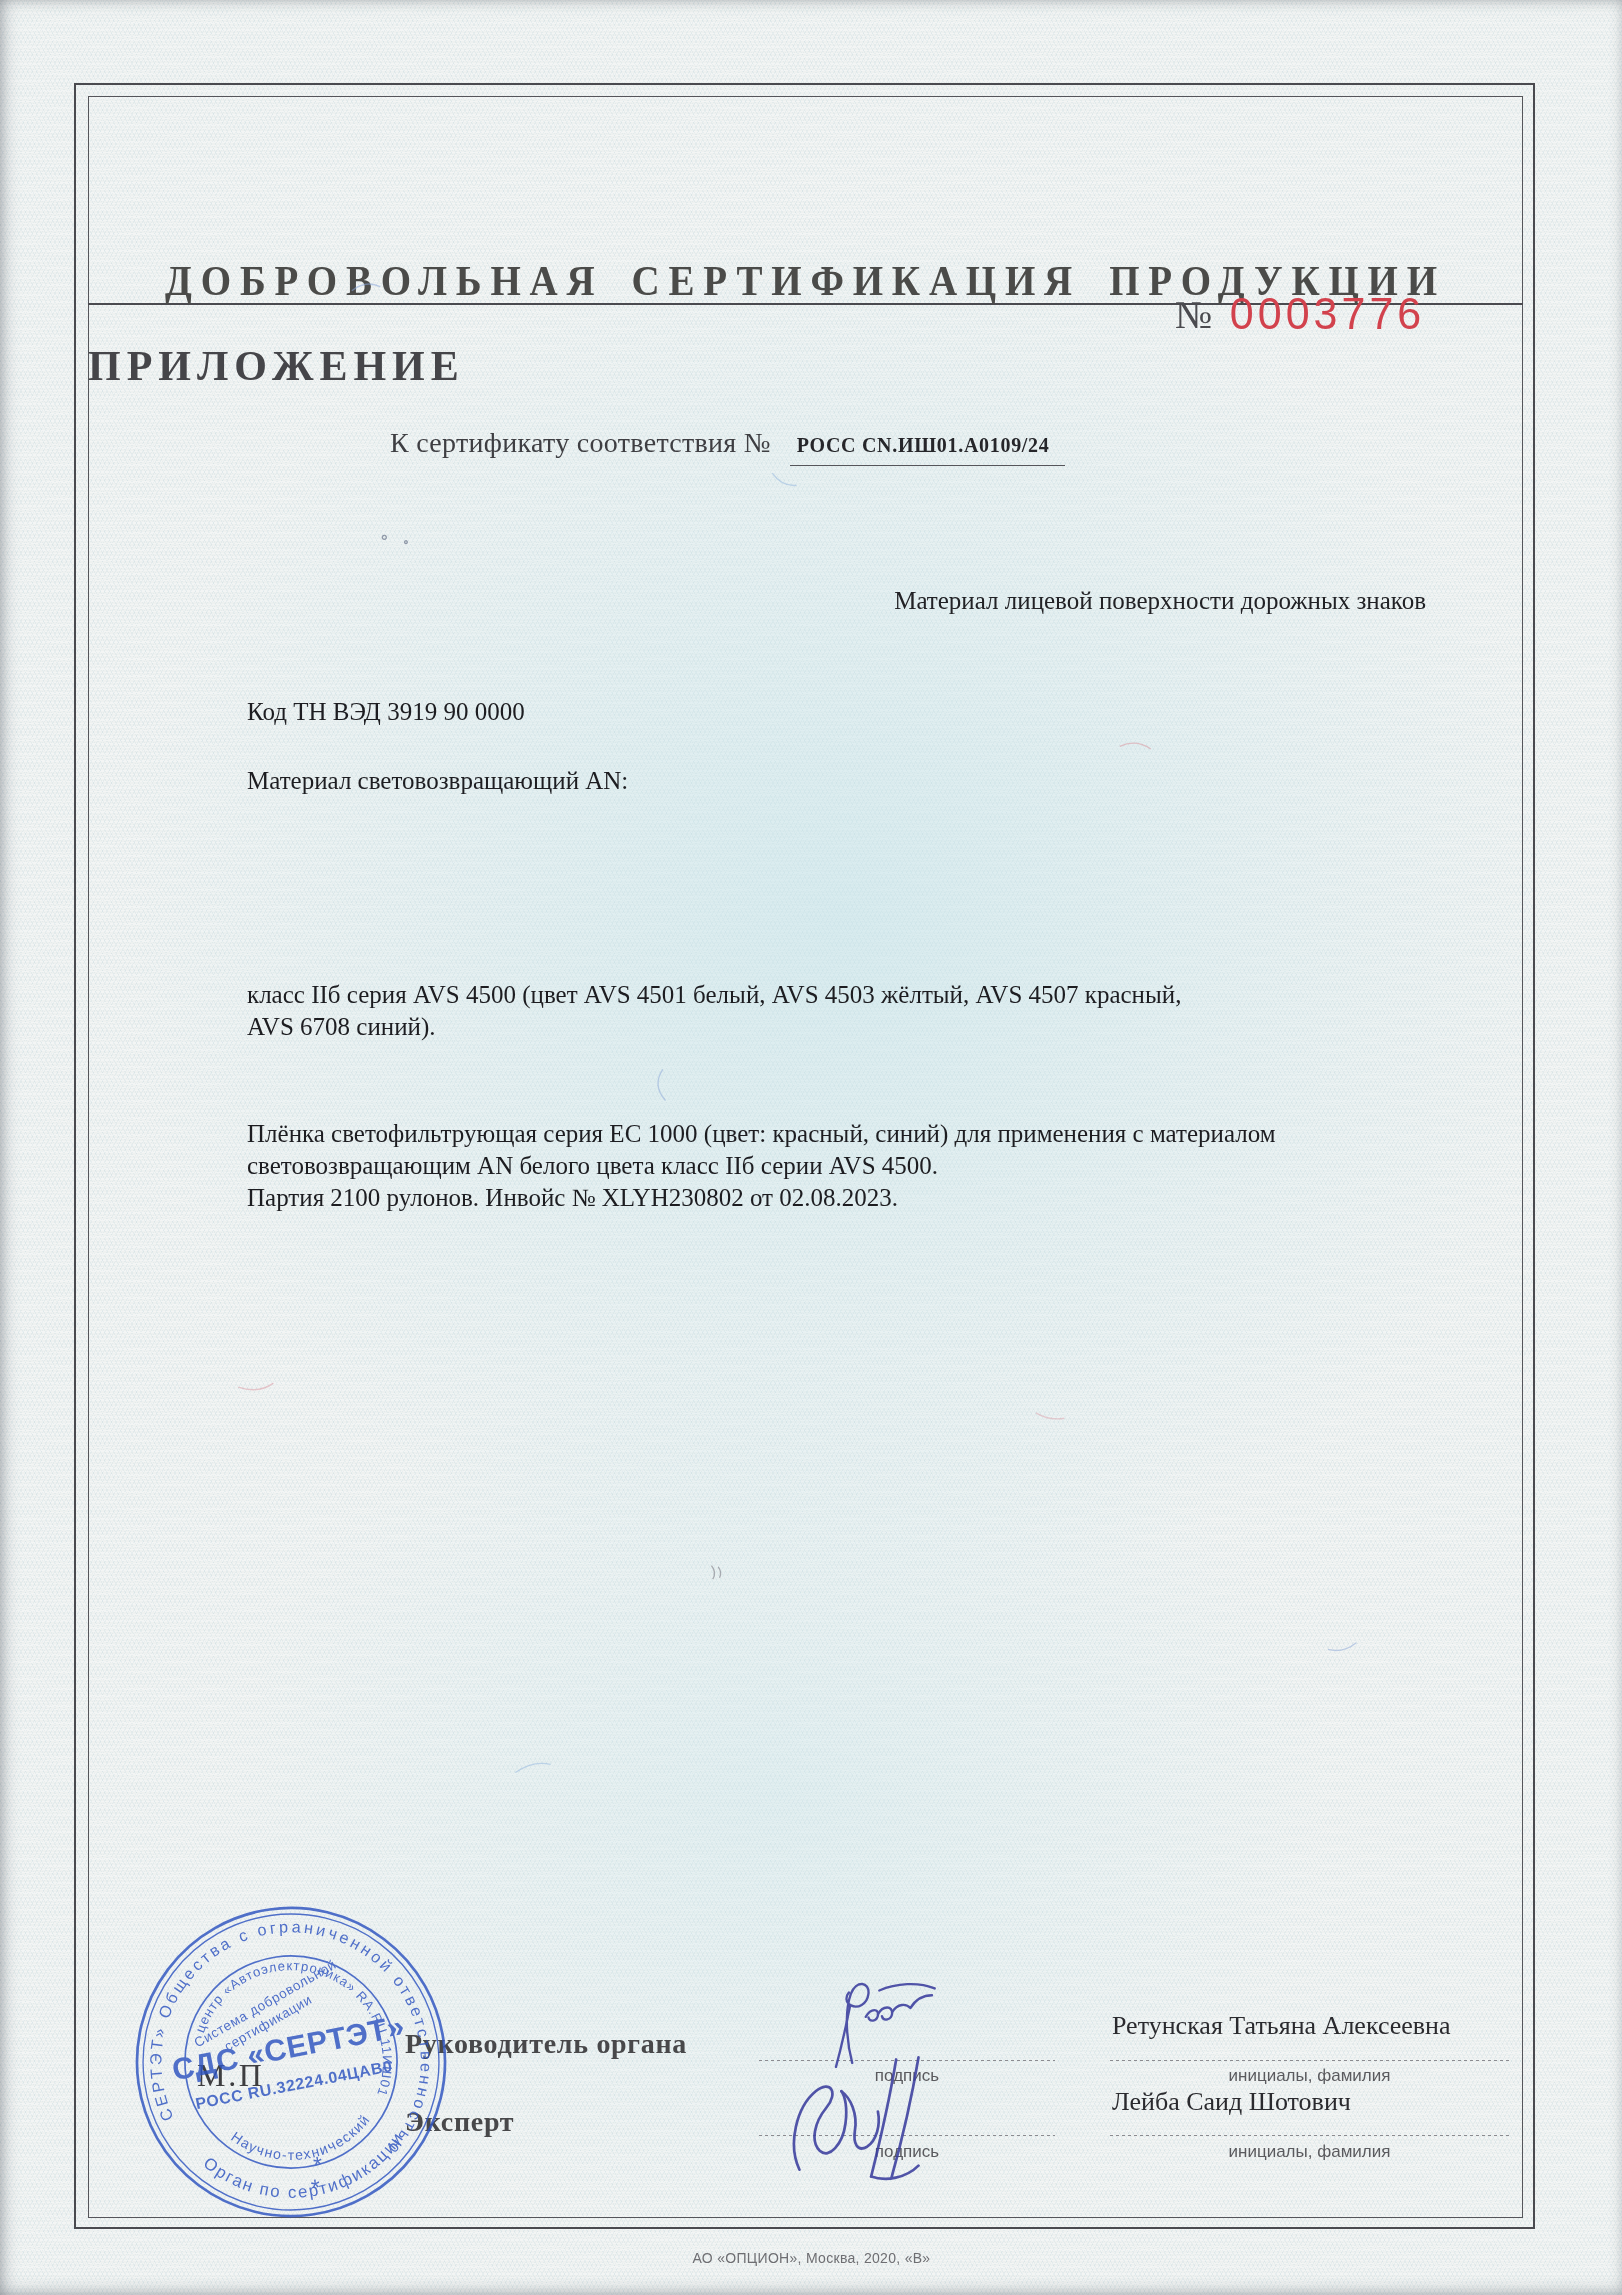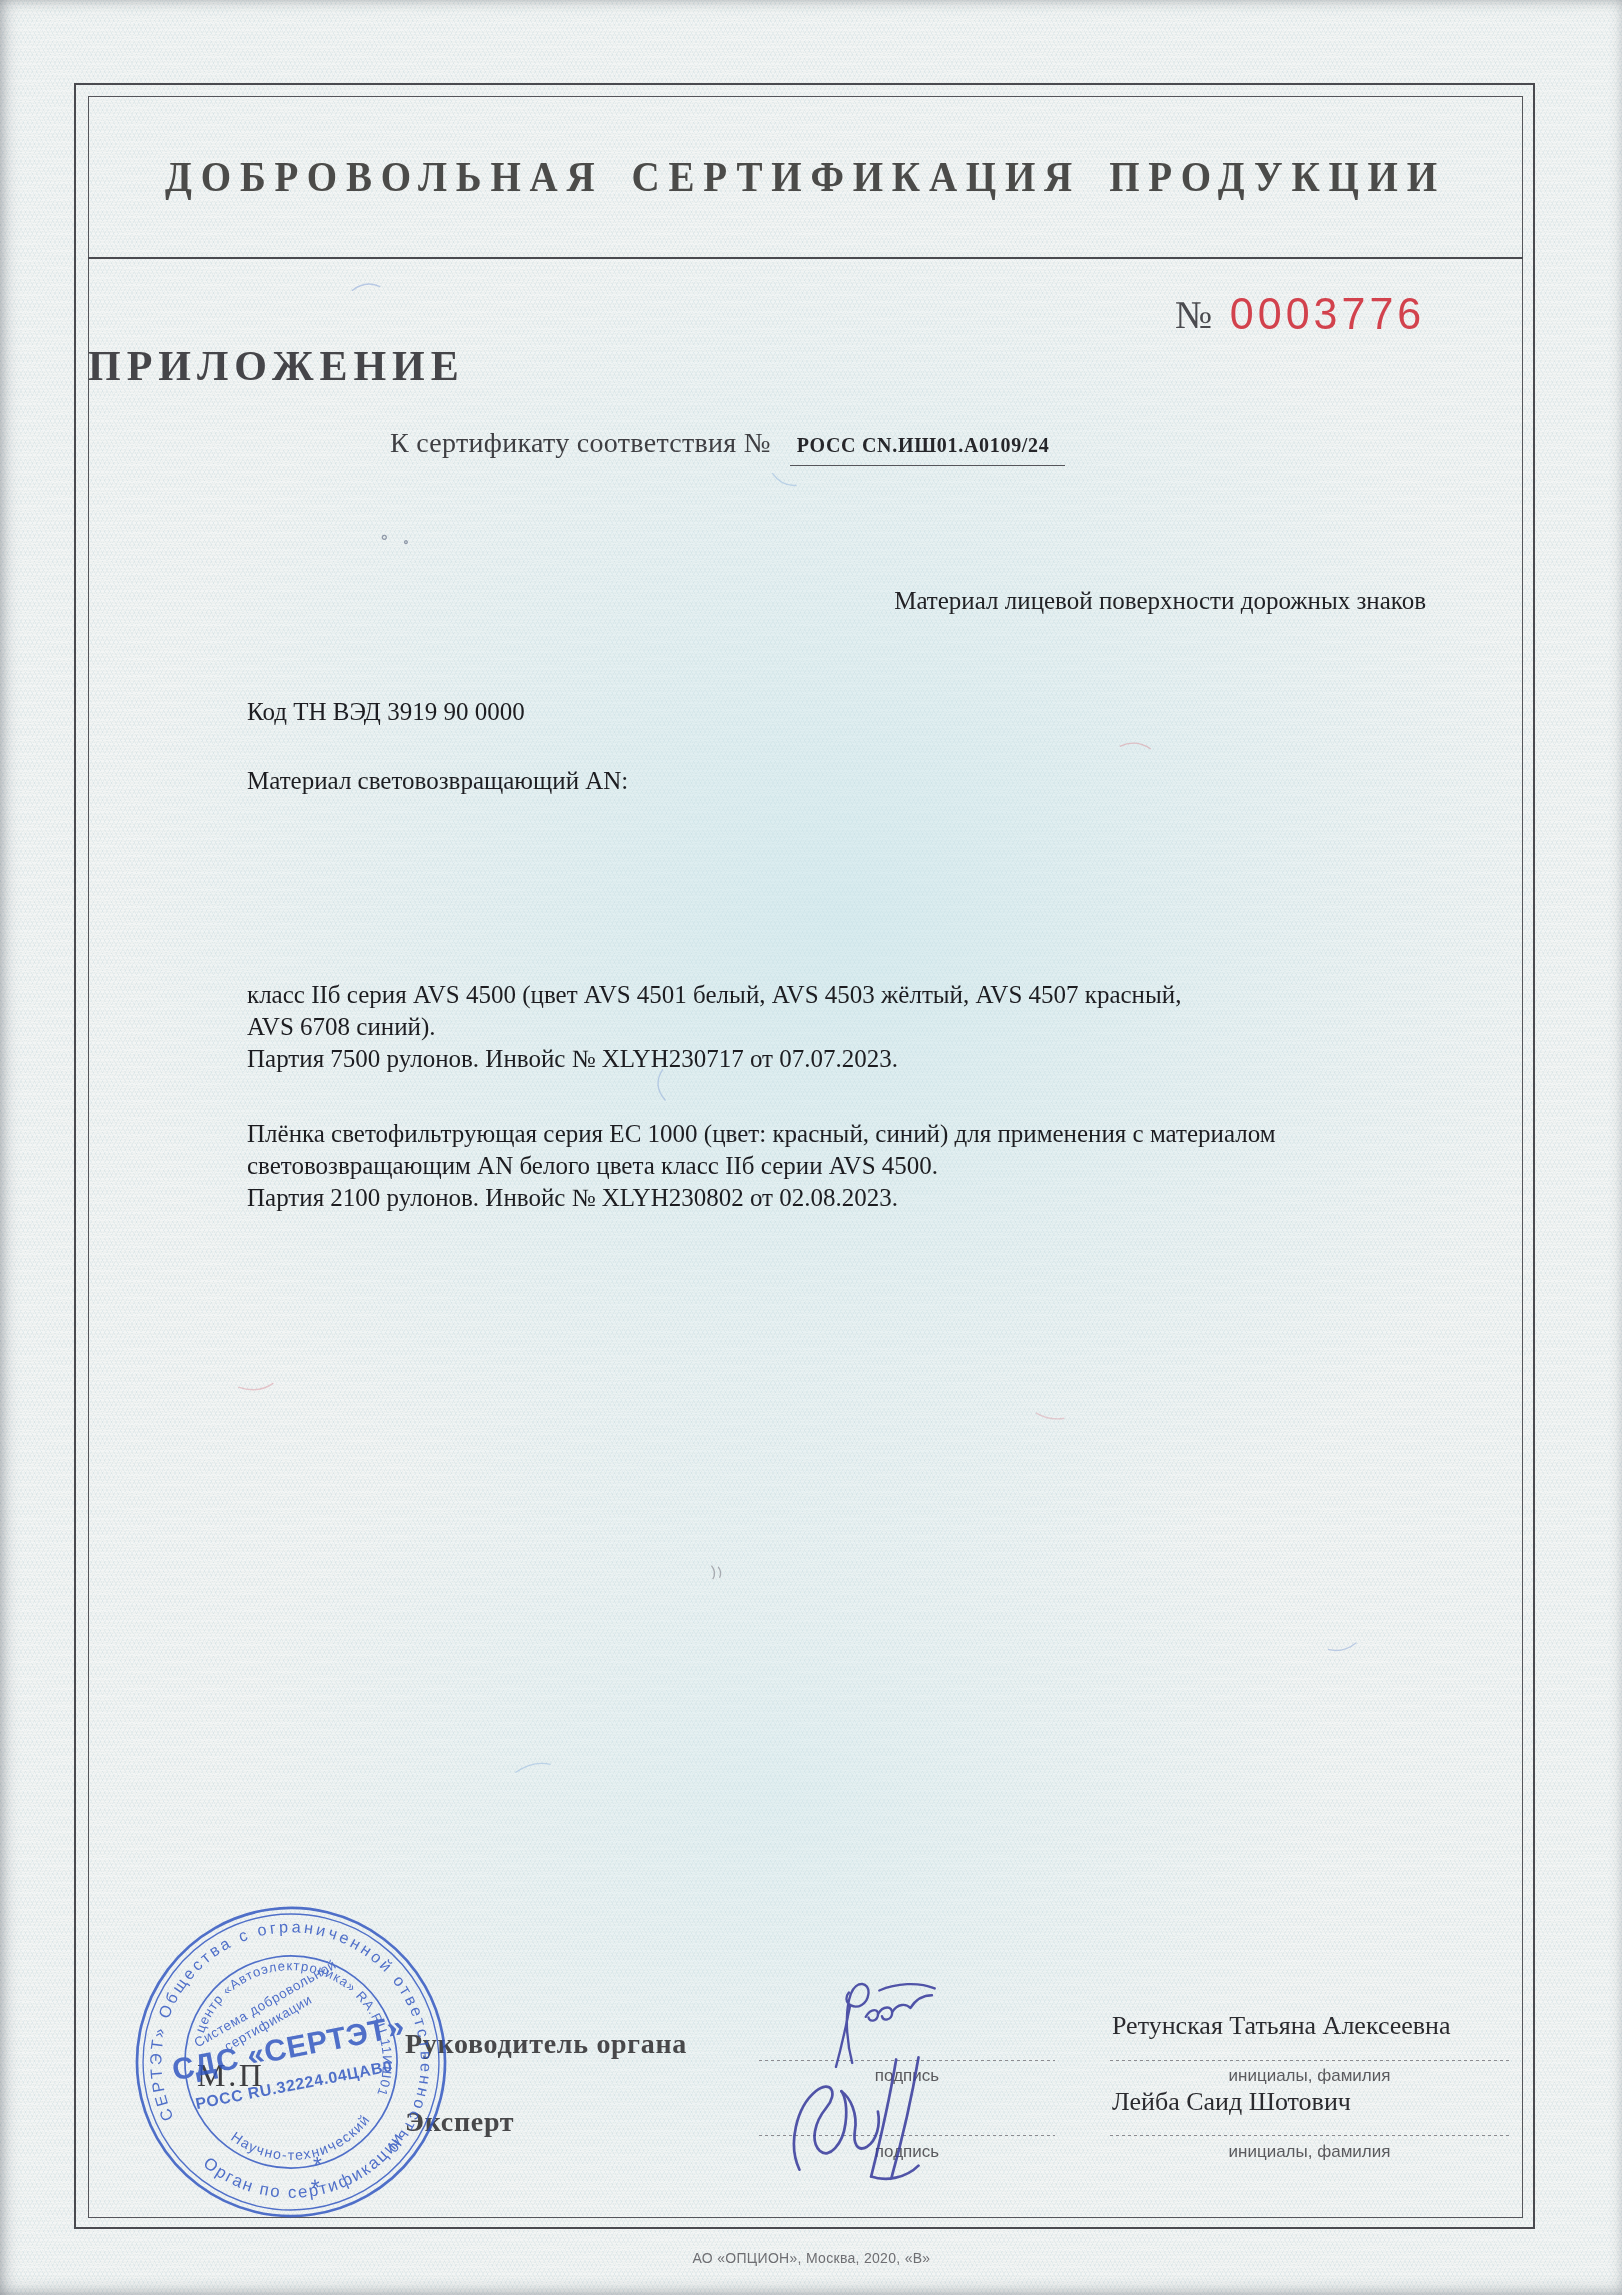--- a/index.html
+++ b/index.html
@@ -22,23 +22,23 @@
     font-family:"Liberation Serif","DejaVu Serif",serif;
     color:#1d1d21;
   }
   .abs{position:absolute;}
   .nowrap{white-space:nowrap;}
 
   
   .outer-frame{left:74px;top:83px;width:1461px;height:2146px;border:2.7px solid #4a4a4f;box-sizing:border-box;}
   .inner-frame{left:88px;top:96px;width:1435px;height:2122px;border:1.4px solid #55555a;box-sizing:border-box;}
   .header-band{
-    left:88px;top:96px;width:1435px;height:163px;box-sizing:border-box;
+    left:88px;top:96px;width:1435px;height:209px;box-sizing:border-box;
     border-bottom:2px solid #4a4a4f;
-    display:flex;align-items:center;justify-content:center;
+    display:flex;align-items:flex-end;justify-content:center;
   }
   .banner{
     font-size:39px;font-weight:700;letter-spacing:8.8px;word-spacing:9.5px;
     color:#4b4b49;transform:scaleY(1.08);
   }
 
   
   .serial-row{left:1175px;top:289px;display:flex;align-items:baseline;}
   .numero{font-size:39px;color:#4b4b4f;}
   .serial{
@@ -131,21 +131,20 @@
 
   <div class="abs subject nowrap">Материал лицевой поверхности дорожных знаков</div>
 
   <div class="abs bodyline tnved nowrap">Код ТН ВЭД 3919 90 0000</div>
   <div class="abs bodyline material nowrap">Материал световозвращающий AN:</div>
 
 
   <div class="abs para p2">
     <div class="bodyline nowrap">класс IIб серия AVS 4500 (цвет AVS 4501 белый, AVS 4503 жёлтый, AVS 4507 красный,</div>
     <div class="bodyline nowrap">AVS 6708 синий).</div>
-    <div class="bodyline nowrap">Партия 7500 рулонов. Инвойс № XLYH230717 от 07.07.2023.</div>
   </div>
 
   <div class="abs para p3">
     <div class="bodyline nowrap">Плёнка светофильтрующая серия ЕС 1000 (цвет: красный, синий) для применения с материалом</div>
     <div class="bodyline nowrap">световозвращающим AN белого цвета класс IIб серии AVS 4500.</div>
     <div class="bodyline nowrap">Партия 2100 рулонов. Инвойс № XLYH230802 от 02.08.2023.</div>
   </div>
 
   <div class="abs role-label role-head nowrap">Руководитель органа</div>
   <div class="abs role-label role-expert nowrap">Эксперт</div>

